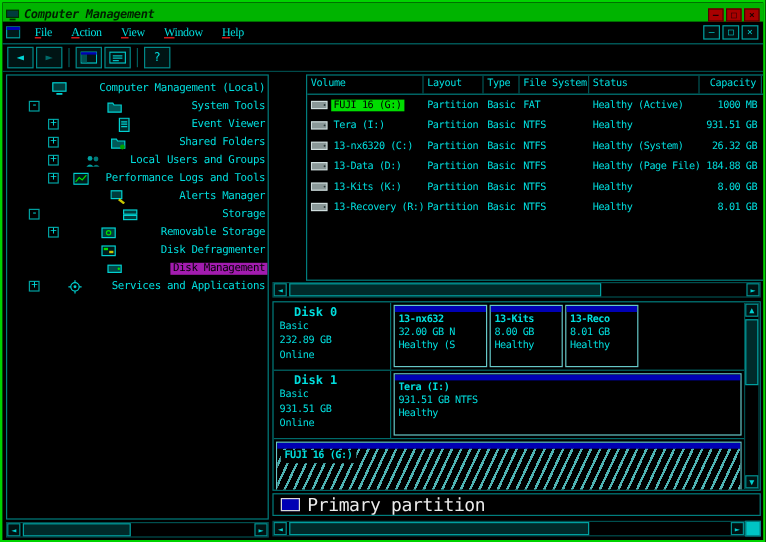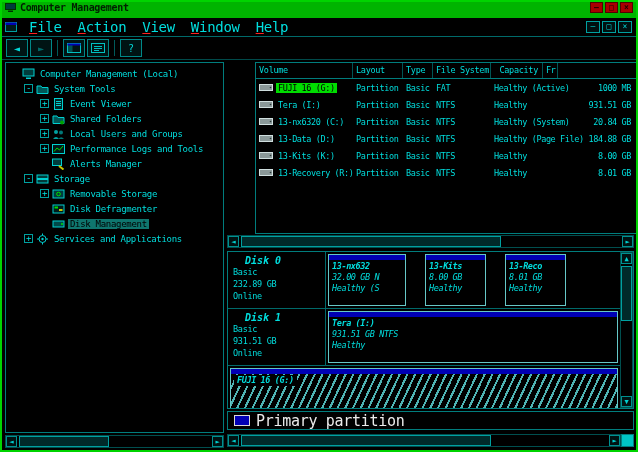--- a/index.html
+++ b/index.html
@@ -3,54 +3,54 @@
 <meta charset="utf-8">
 <style>
   html,body{margin:0;padding:0;background:#222;}
   .window{
     position:relative;width:638px;height:452px;box-sizing:border-box;
     background:#000;border:2px solid #00d400;overflow:hidden;
     font-family:"DejaVu Sans Mono",monospace;color:#00dede;
   }
   
   .titlebar{position:absolute;left:0;top:0;width:634px;height:16px;background:#00b400;
-    display:flex;align-items:flex-start;}
+    display:flex;align-items:flex-end;font-style:italic;}
   .tb-icon{width:11px;height:11px;margin-left:3px;flex:none;}
   .tb-title{color:#002000;font-weight:bold;font-size:10px;margin-left:4px;letter-spacing:-0.3px;white-space:nowrap;}
   .tb-btns{margin-left:auto;display:flex;gap:2px;margin-right:3px;}
   .tb-btn{width:13px;height:11px;background:#a80000;border:1px solid #520000;box-sizing:border-box;
     color:#200000;font-size:8px;line-height:9px;text-align:center;font-weight:bold;}
   
   .menubar{position:absolute;left:0;top:16px;width:634px;height:19px;display:flex;align-items:center;
     border-bottom:1px solid #006a6a;box-sizing:border-box;}
   .mb-icon{width:12px;height:12px;margin:0 4px 0 3px;flex:none;}
-  .menu-item{font-size:14px;padding:0 8px;letter-spacing:-0.3px;white-space:nowrap;}
+  .menu-item{font-size:10px;padding:0 8px;letter-spacing:-0.3px;white-space:nowrap;font-family:Liberation Serif, serif;}
   .acc{text-decoration:underline;text-decoration-color:#ff2020;text-decoration-thickness:1px;}
   .mdi-btns{margin-left:auto;display:flex;gap:2px;margin-right:4px;}
   .mdi-btn{width:14px;height:12px;border:1px solid #00a0a0;background:#001010;box-sizing:border-box;
     color:#00d0d0;font-size:8px;line-height:10px;text-align:center;}
   
   .toolbar{position:absolute;left:0;top:35px;width:634px;height:23px;display:flex;align-items:center;
     gap:2px;padding-left:4px;border-bottom:1px solid #004a4a;box-sizing:border-box;}
   .tbtn{width:22px;height:18px;border:1px solid #008888;background:#001414;display:flex;align-items:center;
     justify-content:center;font-size:10px;color:#00d8d8;box-sizing:border-box;}
   .tbtn.dim{color:#006a6a;}
   .tsep{width:1px;height:16px;background:#005a5a;margin:0 3px;}
   .tbtn svg{display:block;}
   
   .tree-pane{position:absolute;left:3px;top:60px;width:219px;height:371px;border:1px solid #007d7d;
     box-sizing:border-box;overflow:hidden;padding-top:3px;}
-  .titem{display:flex;align-items:center;height:15px;font-size:9px;letter-spacing:-0.3px;white-space:nowrap;}
+  .titem{display:flex;align-items:center;height:15px;font-size:9px;letter-spacing:-0.3px;white-space:nowrap;justify-content:space-between;}
   .lvl0{padding-left:4px}.lvl1{padding-left:18px}.lvl2{padding-left:34px}
   .exp{width:9px;height:9px;border:1px solid #00a0a0;background:#000;color:#00e0e0;font-size:9px;
     line-height:7px;text-align:center;margin-right:3px;box-sizing:border-box;flex:none;}
   .exp.noexp{border-color:transparent;}
   .ticon{width:13px;height:12px;margin-right:3px;flex:none;}
   .tlabel{padding:0 2px;}
-  .tlabel.selected{background:#0f766e;color:#000;}
+  .tlabel.selected{background:#a21caf;color:#000;}
   
   .sb{position:absolute;background:#000;border:1px solid #004f4f;box-sizing:border-box;display:flex;}
   .sb-h{flex-direction:row;}
   .sb-v{flex-direction:column;}
   .sb-btn{width:11px;height:11px;flex:none;border:1px solid #009090;background:#001212;color:#00d0d0;
     font-size:7px;line-height:10px;text-align:center;box-sizing:border-box;}
   .sb-track{flex:1;position:relative;}
   .sb-thumb{position:absolute;background:#002a2a;border:1px solid #00a0a0;box-sizing:border-box;}
   
   .volumes-pane{position:absolute;left:225px;top:60px;width:407px;height:172px;border:1px solid #007d7d;
@@ -68,23 +68,23 @@
   .vh.col-capacity{text-align:right;padding-right:4px;display:block;}
   .disk-ic{width:15px;height:11px;margin-right:2px;flex:none;}
   .vname{padding:0 2px;}
   .vname.selected{background:#00dd00;color:#000;}
   
   .graph-pane{position:absolute;left:225px;top:249px;width:407px;height:158px;border:1px solid #007d7d;
     box-sizing:border-box;overflow:hidden;}
   .glist{position:absolute;left:0;top:0;right:13px;bottom:0;overflow:hidden;}
   .disk-row{display:flex;height:57px;border-bottom:1px solid #006a6a;box-sizing:border-box;}
   .disk-label{width:98px;flex:none;border-right:1px solid #006a6a;padding:3px 0 0 5px;box-sizing:border-box;overflow:hidden;}
-  .dl-name{font-weight:bold;font-size:10px;padding-left:12px;white-space:nowrap;font-style:italic;}
+  .dl-name{font-weight:bold;font-size:10px;padding-left:12px;white-space:nowrap;}
   .dl-sub{font-size:8.5px;letter-spacing:-0.3px;line-height:12px;white-space:nowrap;}
-  .parts{flex:1;display:flex;gap:19px;padding:2px;box-sizing:border-box;overflow:hidden;font-style:italic;}
+  .parts{flex:1;display:flex;gap:2px;padding:2px;box-sizing:border-box;overflow:hidden;}
   .part{border:1px solid #66c8c8;box-sizing:border-box;overflow:hidden;background:#000;display:flex;flex-direction:column;}
   .pstripe{height:5px;background:#0000b4;flex:none;}
   .pbody{padding:1px 3px;font-size:8.5px;letter-spacing:-0.4px;line-height:11px;white-space:nowrap;overflow:hidden;flex:1;}
   .pname{font-weight:bold;}
   .pw1{width:78px}.pw2{width:80px}.pw3{width:61px}.pw4{width:61px}.pwfull{flex:1}
   .part.hatched .pbody{background:repeating-linear-gradient(115deg,#000 0 5px,#4fb4b4 5px 7px);}
   .part.hatched .pname{background:#000;display:inline-block;padding:0 3px;}
   
   .legend{position:absolute;left:225px;top:409px;width:407px;height:19px;border:1px solid #007d7d;
     box-sizing:border-box;display:flex;align-items:center;gap:6px;padding-left:6px;}
@@ -314,20 +314,21 @@
     <span class="sb-btn">►</span>
   </div>
 
   <div class="volumes-pane">
     <div class="vlist">
       <div class="vhead">
         <span class="vh col-volume">Volume</span>
         <span class="vh col-layout">Layout</span>
         <span class="vh col-type">Type</span>
         <span class="vh col-fs">File System</span>
+        <span class="vh col-status">Status</span>
         <span class="vh col-capacity">Capacity</span>
         <span class="vh col-free">Fr</span>
       </div>
 
       <div class="vrow">
         <span class="vc col-volume">
             <span class="disk-ic">
               <svg width="15" height="11" viewBox="0 0 15 11">
                 <rect x="0.5" y="2.5" width="13" height="6" fill="#8a9898" stroke="#cfdede"></rect>
                 <circle cx="11.5" cy="5.5" r="0.8" fill="#2a3a3a"></circle>
@@ -368,21 +369,21 @@
                 <rect x="0.5" y="2.5" width="13" height="6" fill="#8a9898" stroke="#cfdede"></rect>
                 <circle cx="11.5" cy="5.5" r="0.8" fill="#2a3a3a"></circle>
               </svg>
             </span>
             <span class="vname">13-nx6320 (C:)</span>
           </span>
         <span class="vc col-layout">Partition</span>
         <span class="vc col-type">Basic</span>
         <span class="vc col-fs">NTFS</span>
         <span class="vc col-status">Healthy (System)</span>
-        <span class="vc col-capacity">20.84 GB</span>
+        <span class="vc col-capacity">26.32 GB</span>
         <span class="vc col-free">24</span>
       </div>
 
       <div class="vrow">
         <span class="vc col-volume">
             <span class="disk-ic">
               <svg width="15" height="11" viewBox="0 0 15 11">
                 <rect x="0.5" y="2.5" width="13" height="6" fill="#8a9898" stroke="#cfdede"></rect>
                 <circle cx="11.5" cy="5.5" r="0.8" fill="#2a3a3a"></circle>
               </svg>

